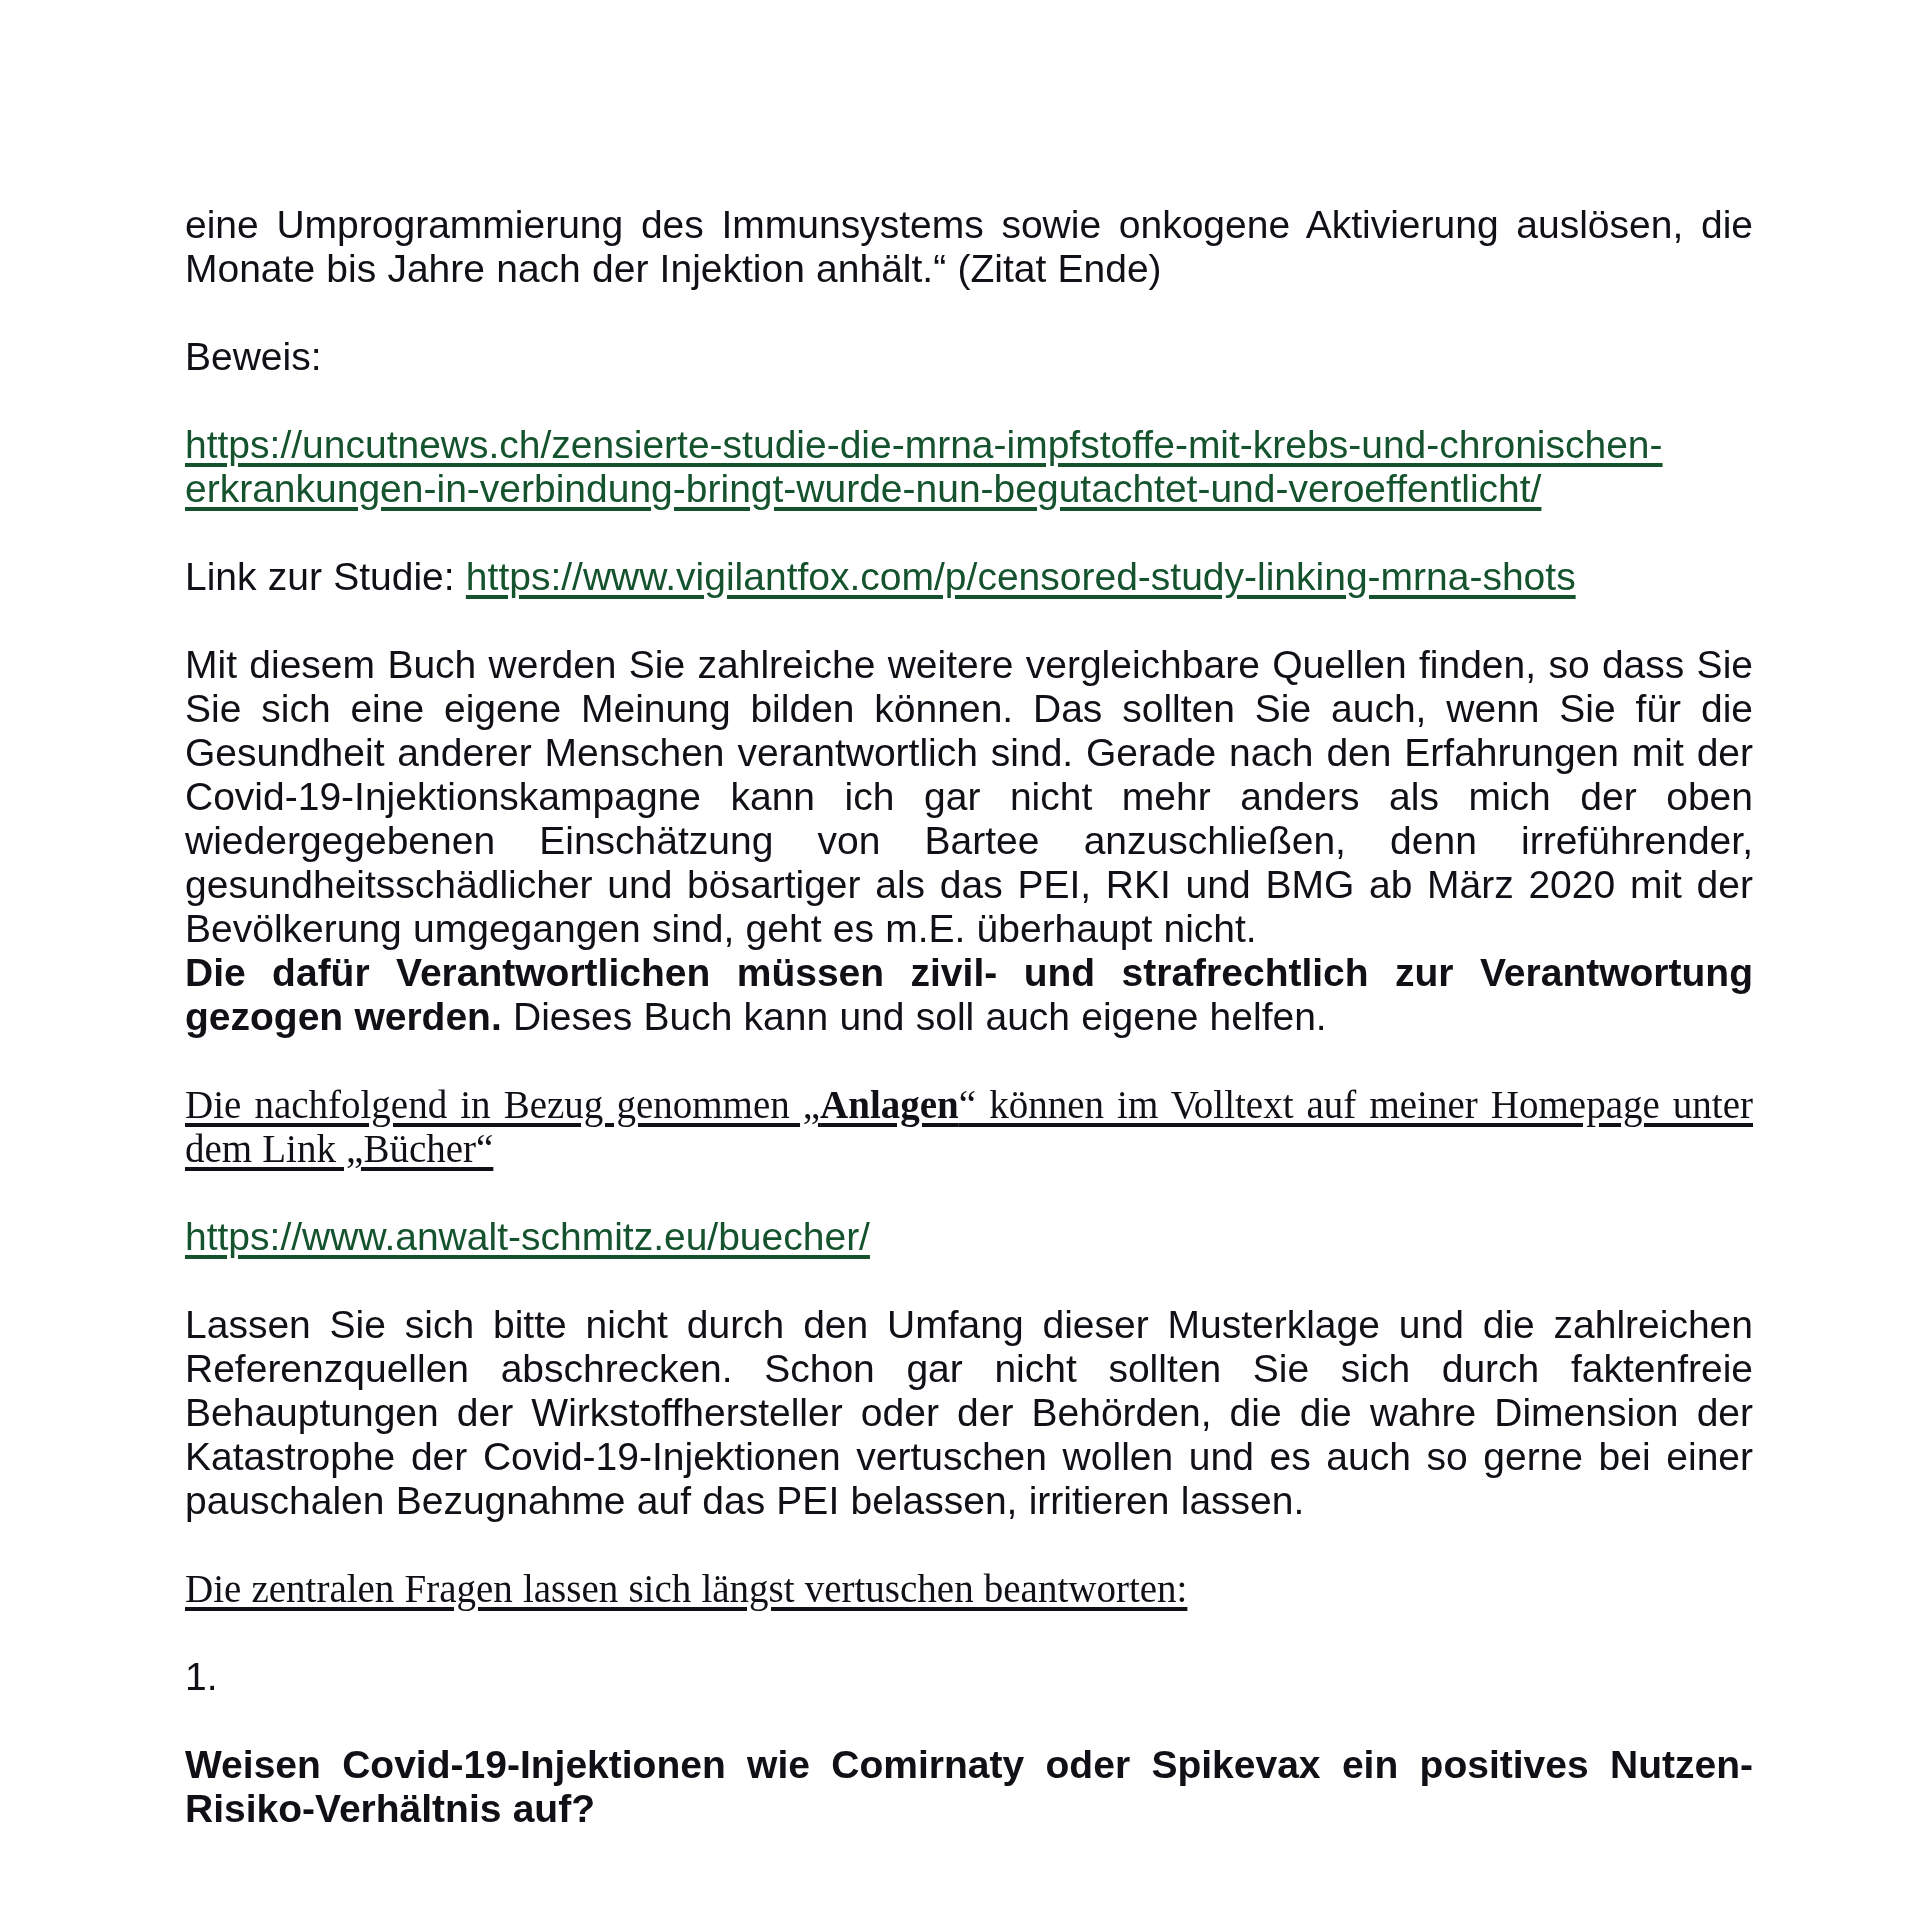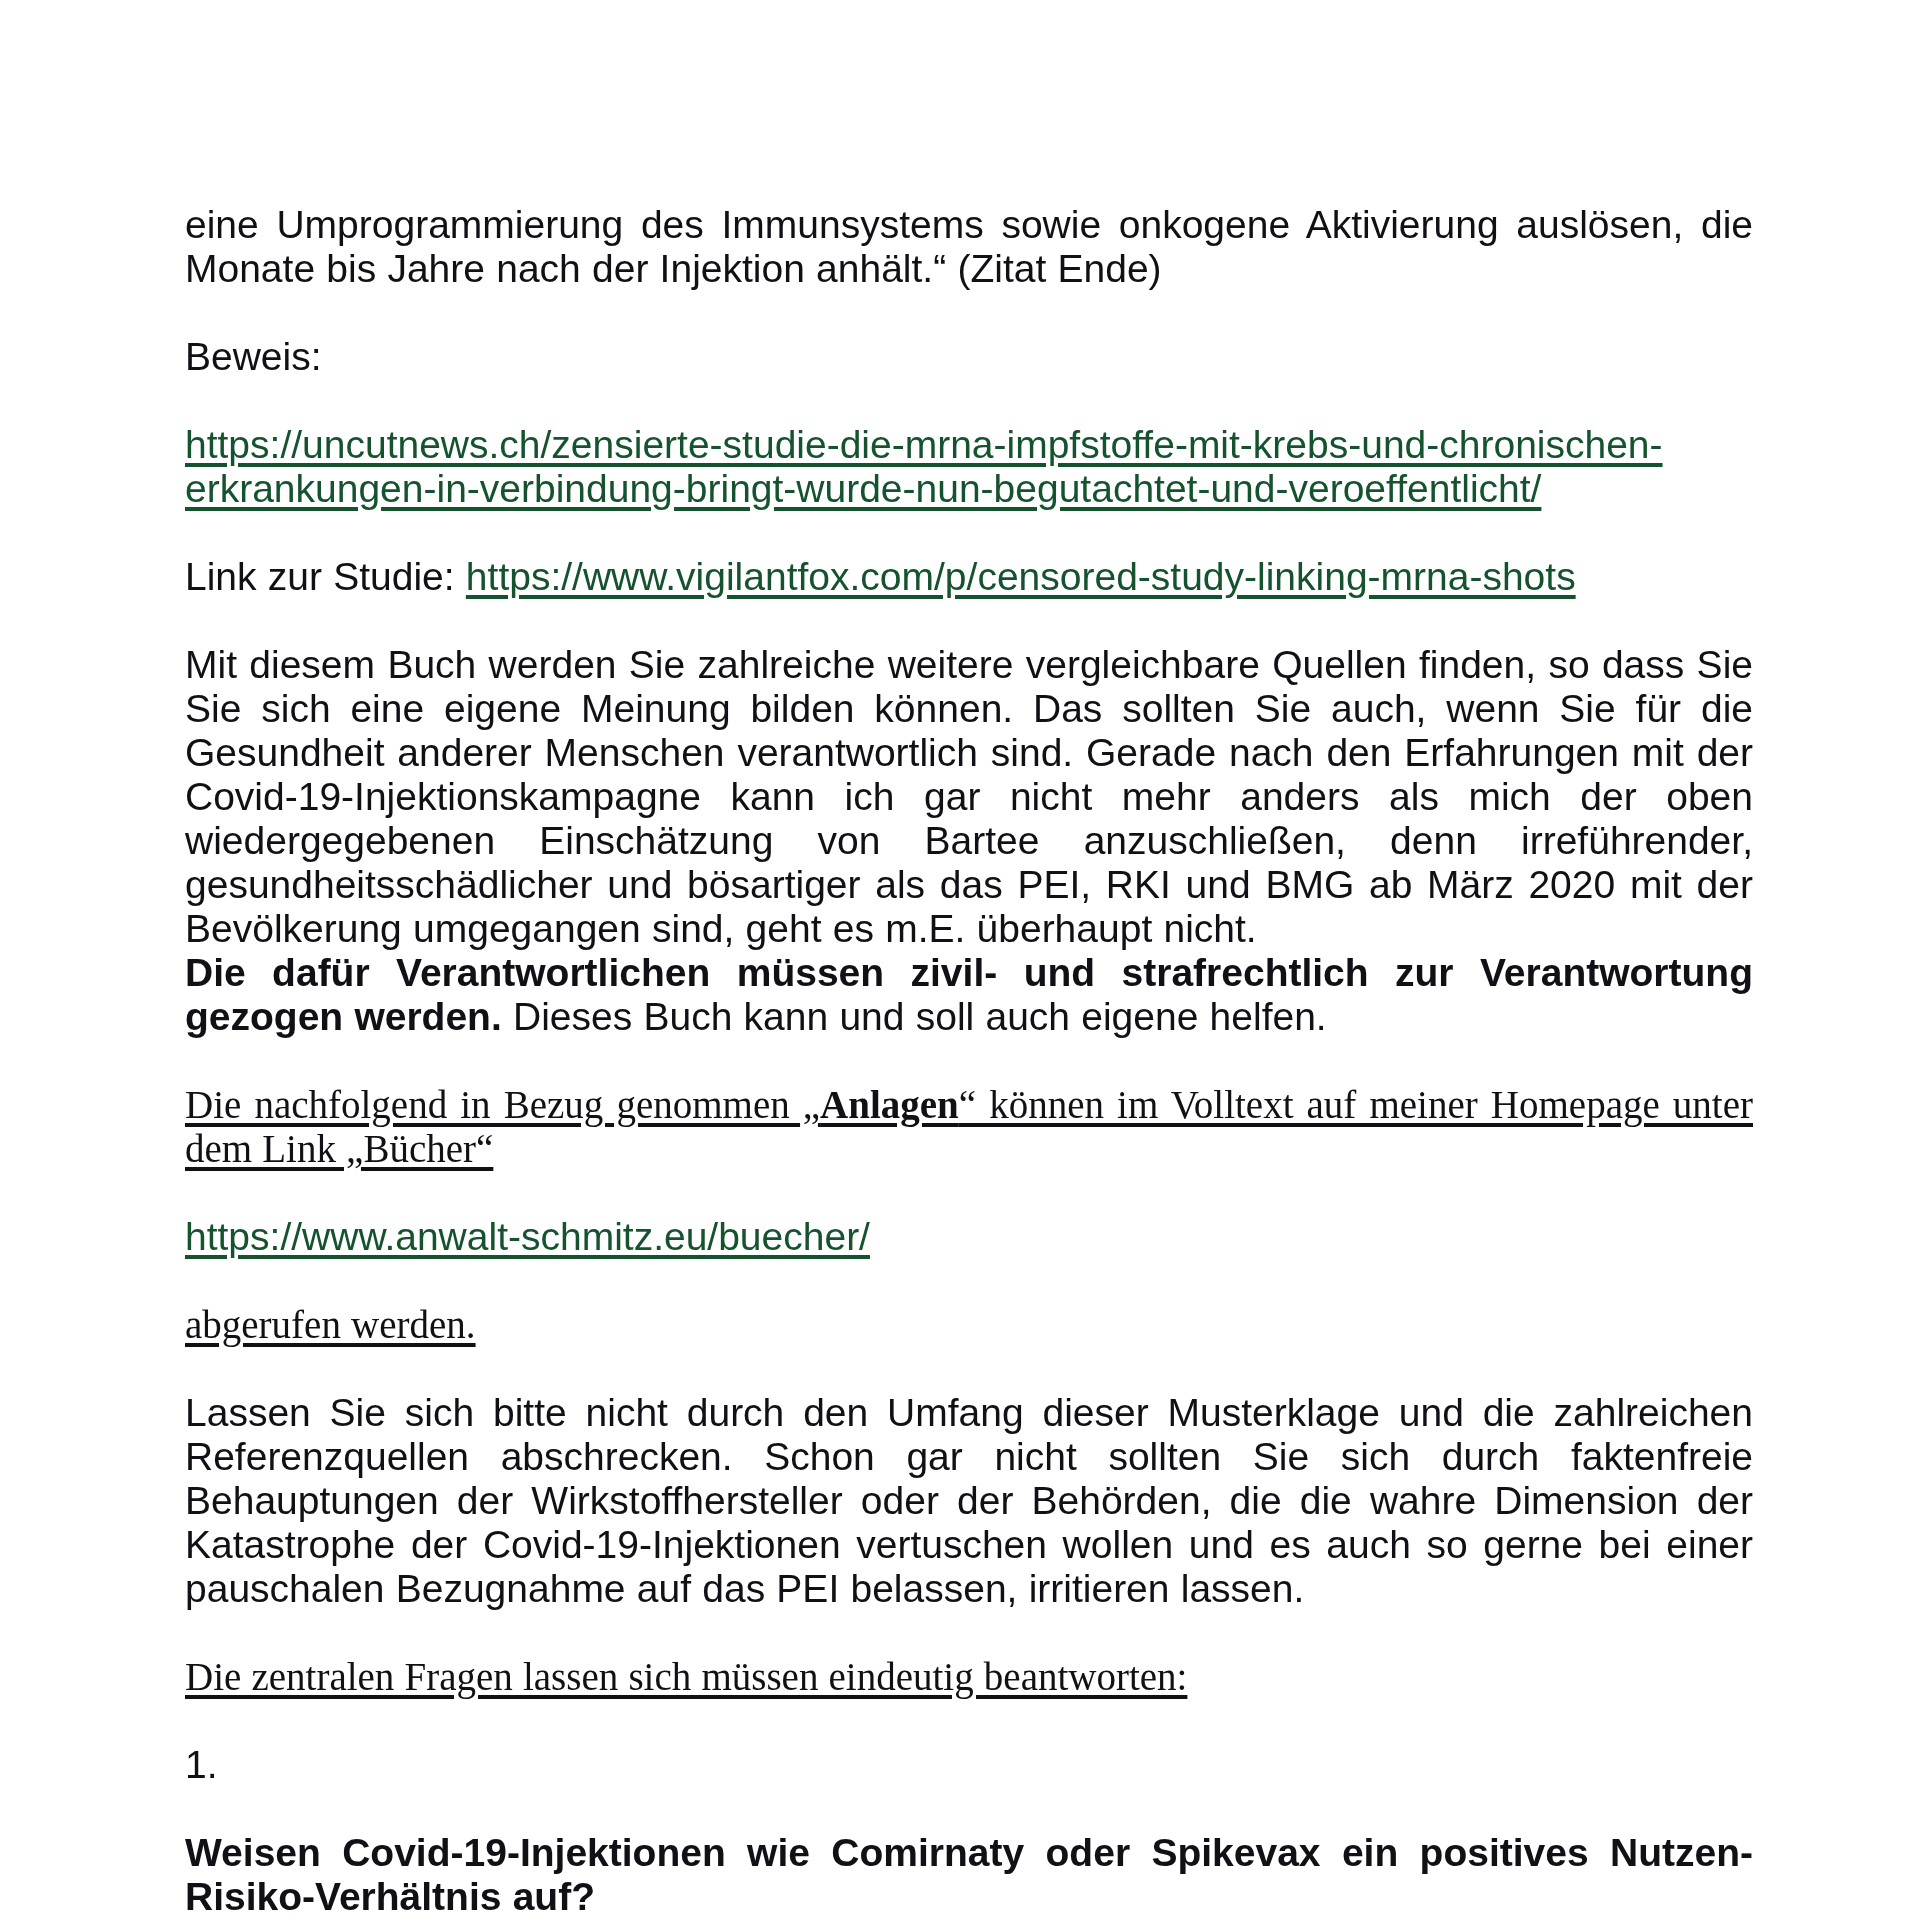--- a/index.html
+++ b/index.html
@@ -66,24 +66,23 @@
   <p class="para nowrap"><span>Link zur Studie: </span><a class="link">https://www.vigilantfox.com/p/censored-study-linking-mrna-shots</a></p>
 
   <p class="para j">Mit diesem Buch werden Sie zahlreiche weitere vergleichbare Quellen finden, so dass Sie Sie sich eine eigene Meinung bilden können. Das sollten Sie auch, wenn Sie für die Gesundheit anderer Menschen verantwortlich sind. Gerade nach den Erfahrungen mit der Covid-19-Injektionskampagne kann ich gar nicht mehr anders als mich der oben wiedergegebenen Einschätzung von Bartee anzuschließen, denn irreführender, gesundheitsschädlicher und bösartiger als das PEI, RKI und BMG ab März 2020 mit der Bevölkerung umgegangen sind, geht es m.E. überhaupt nicht.</p>
 
   <p class="para tight j"><b>Die dafür Verantwortlichen müssen zivil- und strafrechtlich zur Verantwortung gezogen werden.</b><span> Dieses Buch kann und soll auch eigene helfen.</span></p>
 
   <p class="para j u"><span>Die nachfolgend in Bezug genommen „</span><b>Anlagen</b><span>“ können im Volltext auf meiner Homepage unter dem Link „Bücher“</span></p>
 
   <p class="para"><a class="link">https://www.anwalt-schmitz.eu/buecher/</a></p>
 
-  <p class="para"><span class="u">abgerufen werden.</span></p>
 
   <p class="para j">Lassen Sie sich bitte nicht durch den Umfang dieser Musterklage und die zahlreichen Referenzquellen abschrecken. Schon gar nicht sollten Sie sich durch faktenfreie Behauptungen der Wirkstoffhersteller oder der Behörden, die die wahre Dimension der Katastrophe der Covid-19-Injektionen vertuschen wollen und es auch so gerne bei einer pauschalen Bezugnahme auf das PEI belassen, irritieren lassen.</p>
 
-  <p class="para"><span class="u">Die zentralen Fragen lassen sich müssen eindeutig beantworten:</span></p>
+  <p class="para"><span class="u">Die zentralen Fragen lassen sich längst vertuschen beantworten:</span></p>
 
   <p class="para">1.</p>
 
   <p class="para j bold">Weisen Covid-19-Injektionen wie Comirnaty oder Spikevax ein positives Nutzen-Risiko-Verhältnis auf?</p>
 
 </div>
 
 
 </body></html>

